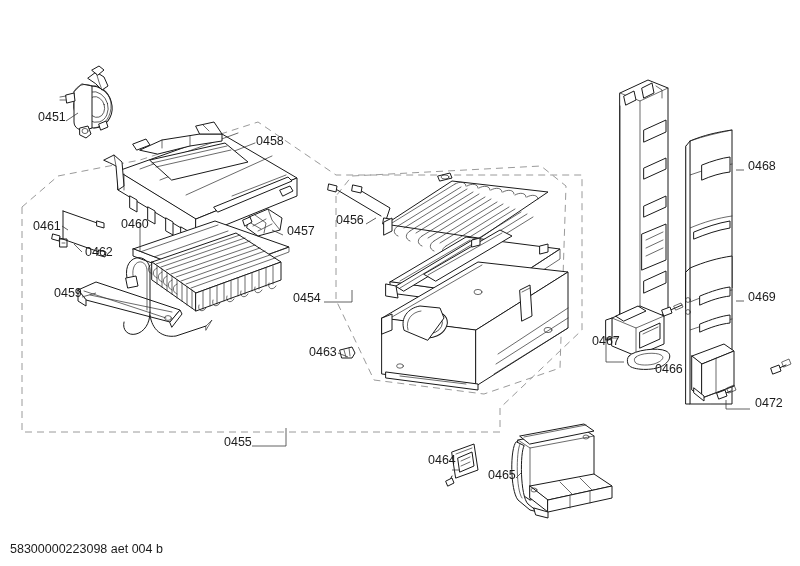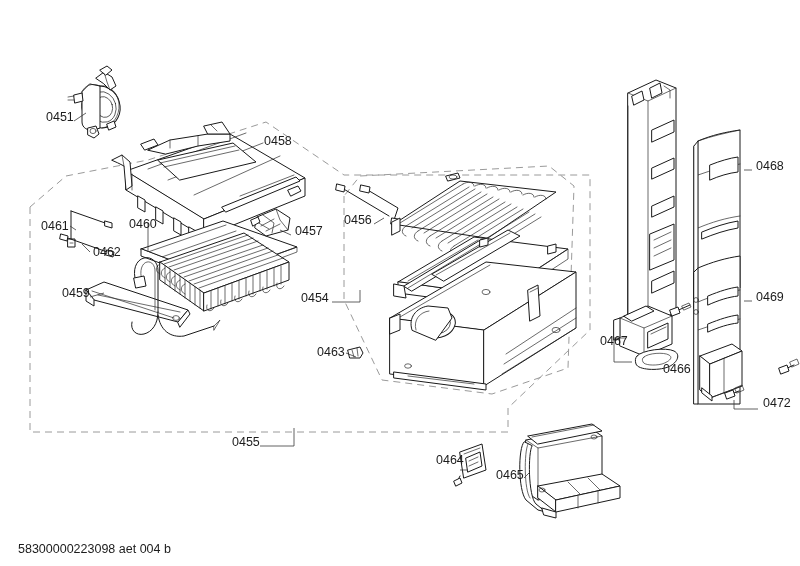--- a/index.html
+++ b/index.html
@@ -9,21 +9,21 @@
   }
   body {
     width: 800px;
     height: 566px;
     position: relative;
     font-family: "Liberation Sans", sans-serif;
     overflow: hidden;
   }
   #diagram-root {
     position: absolute;
-    left: 8px; top: 0;
+    left: 0; top: 0;
     width: 636px;
     height: 566px;
   }
   svg.sheet {
     display: block;
     width: 800px;
     height: 566px;
   }
   .ln  { fill: none; stroke: #1a1a1a; stroke-width: 1; stroke-linejoin: round; stroke-linecap: round; }
   .lnt { fill: none; stroke: #2b2b2b; stroke-width: 0.7; stroke-linejoin: round; stroke-linecap: round; }

